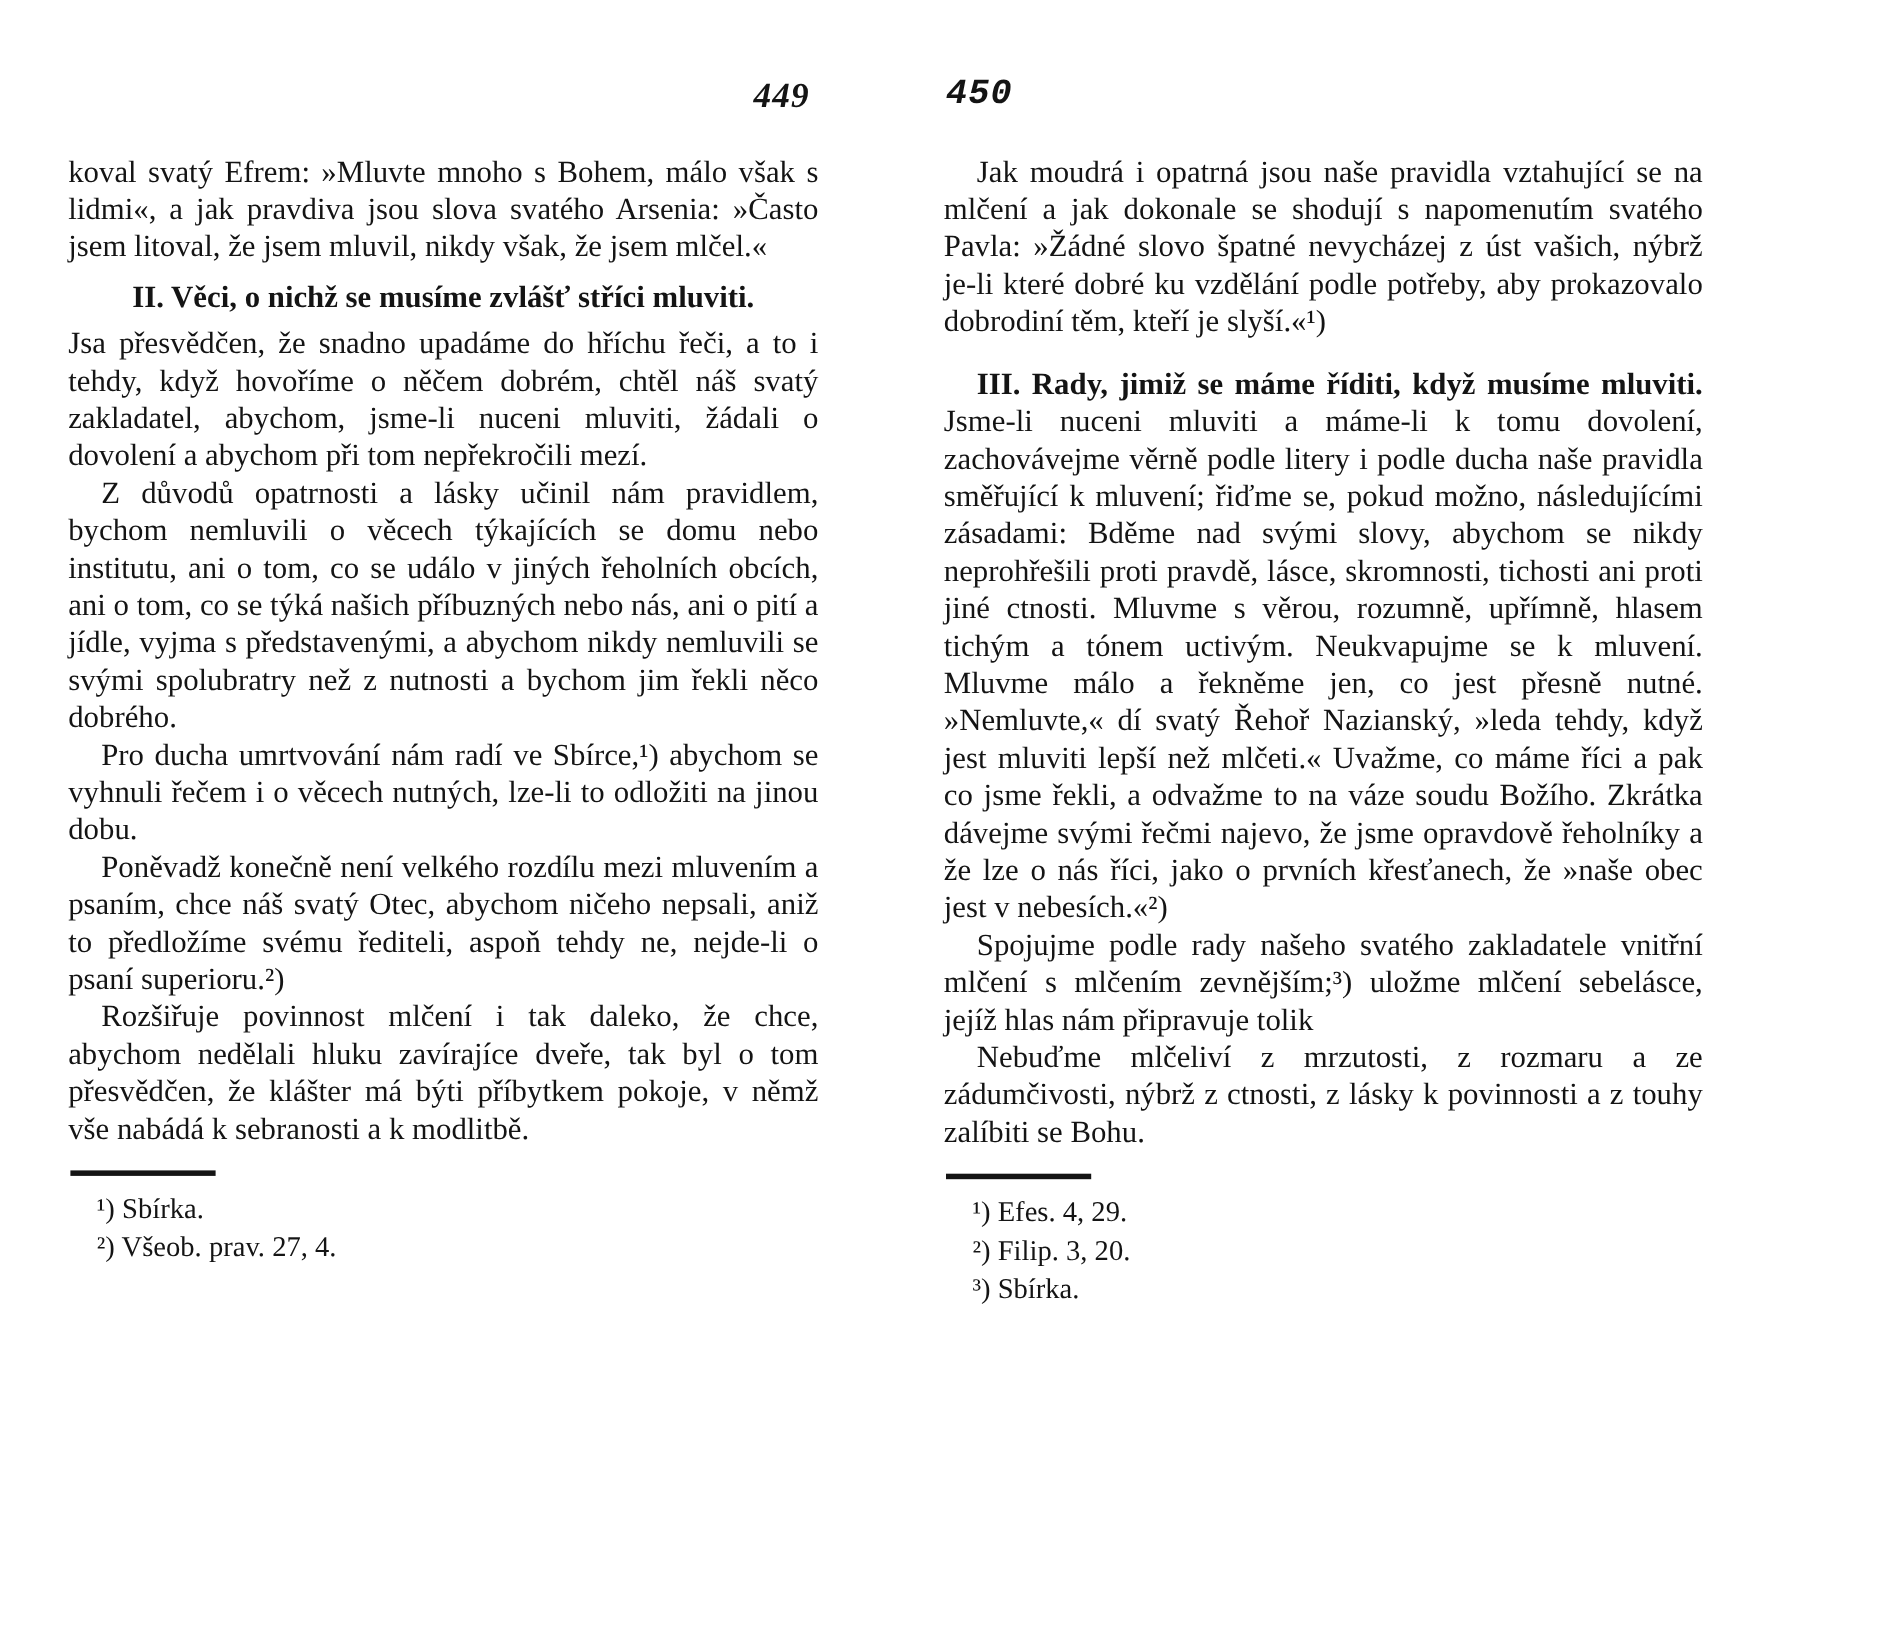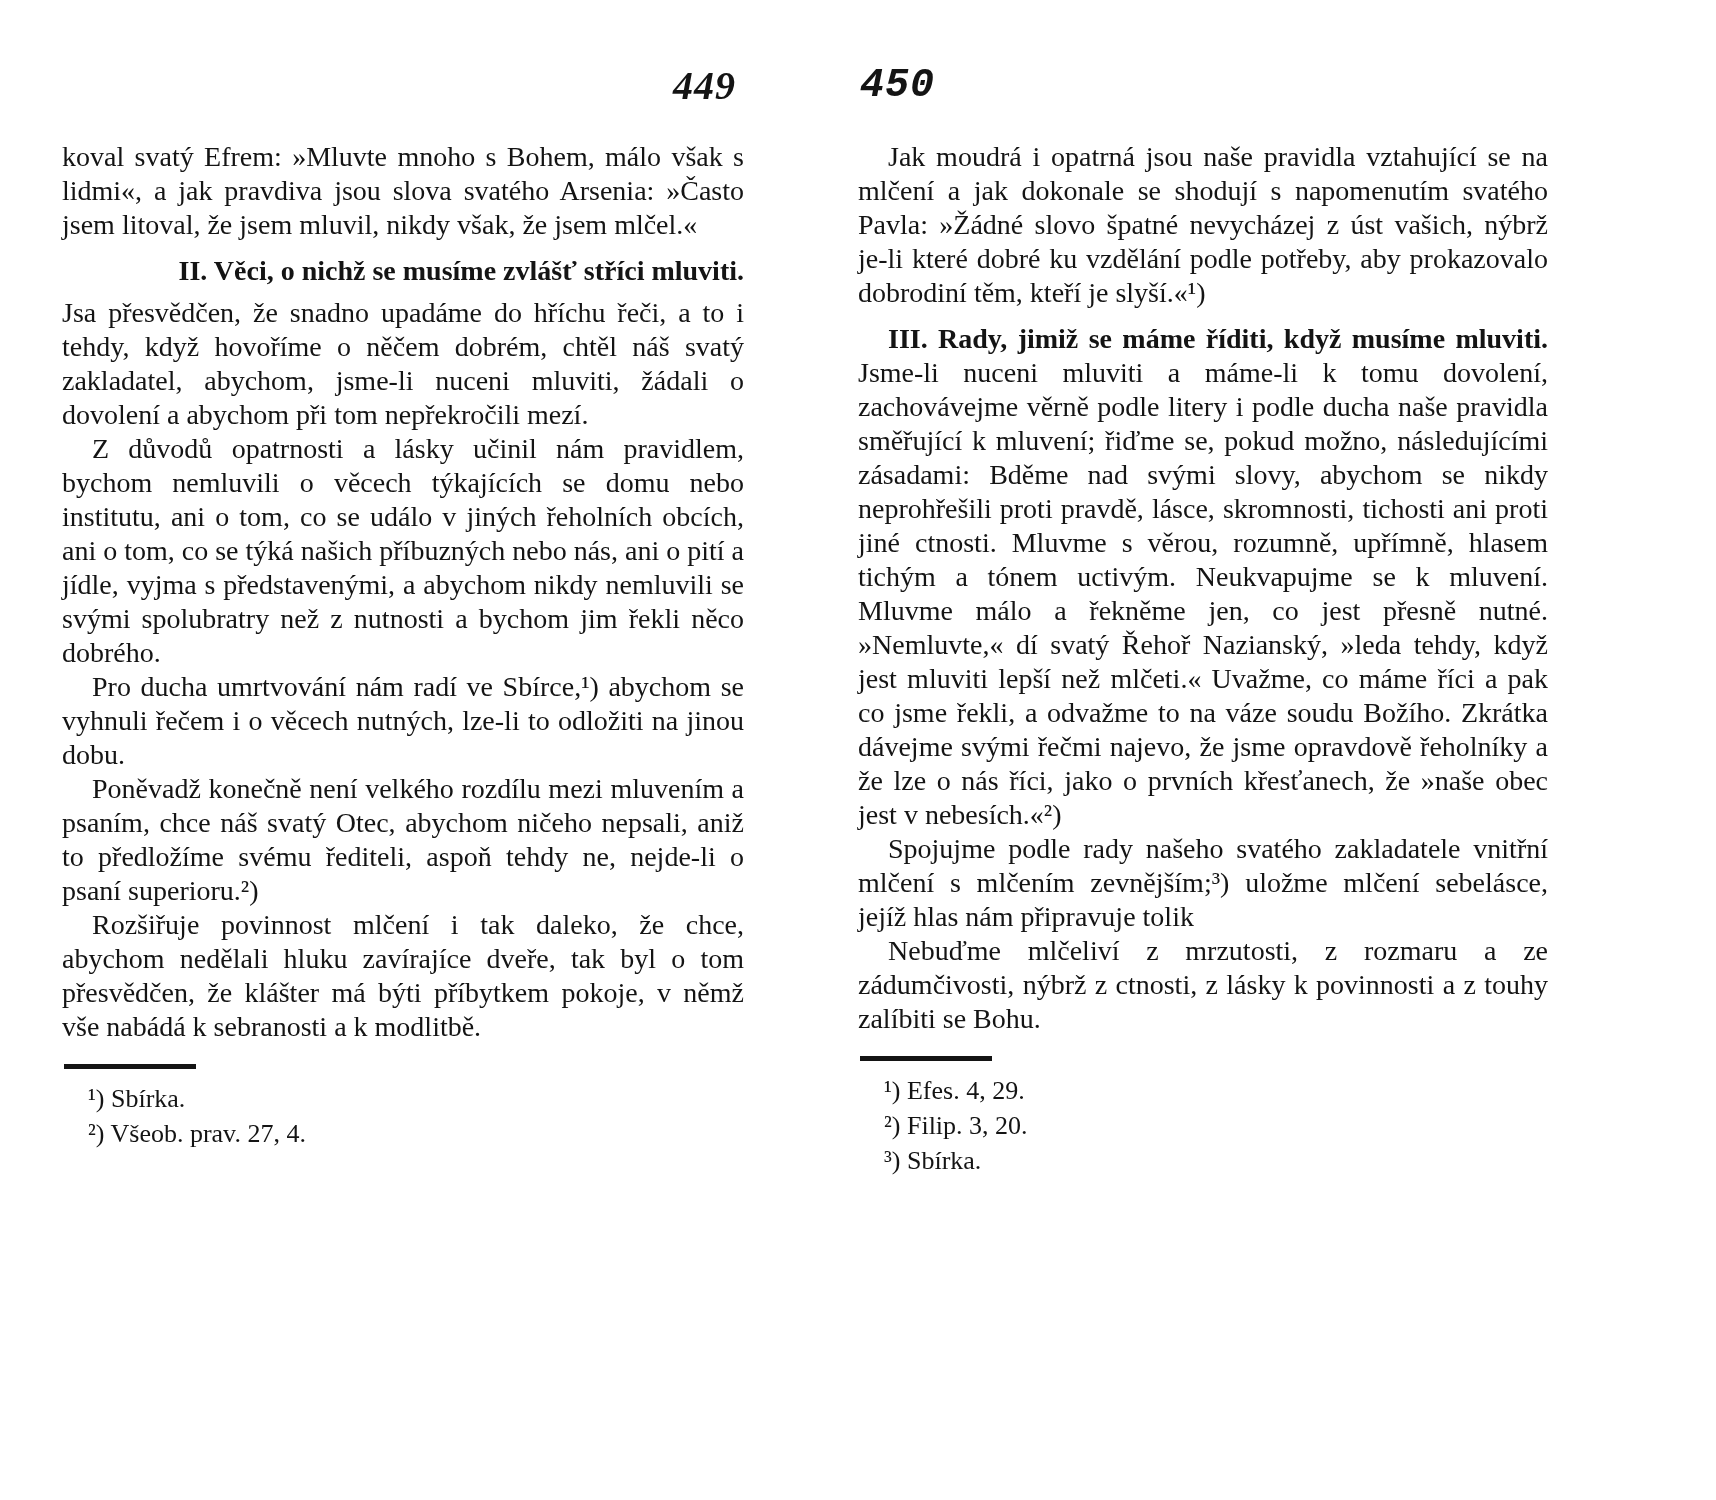--- a/index.html
+++ b/index.html
@@ -30,35 +30,35 @@
     line-height: 34px;
     text-align: justify;
   }
 
   .col.left  { left: 62px;  width: 682px; }
   .col.right { left: 858px; width: 690px; }
 
   .pagenum {
     font-style: italic;
     font-weight: bold;
-    font-size: 40px;
+    font-size: 32px;
     line-height: 40px;
     margin-bottom: 34px;
     letter-spacing: 1px;
   }
   .pagenum.num-left  { text-align: right; padding-right: 8px; }
   .pagenum.num-right { text-align: left;  padding-left: 2px; font-family: Liberation Mono, monospace; }
 
   .para { text-indent: 30px; }
   .para.noindent { text-indent: 0; }
-  .para.space-before { margin-top: 12px; }
+  .para.space-before { margin-top: 23px; }
 
   .heading {
     font-weight: bold;
-    text-align: right;
+    text-align: center;
     margin: 12px 0 8px 0;
   }
 
   .lead { font-weight: bold; }
 
   .footnote-rule {
     margin: 20px 0 12px 2px;
     height: 5px;
     width: 132px;
     background: #141414;

